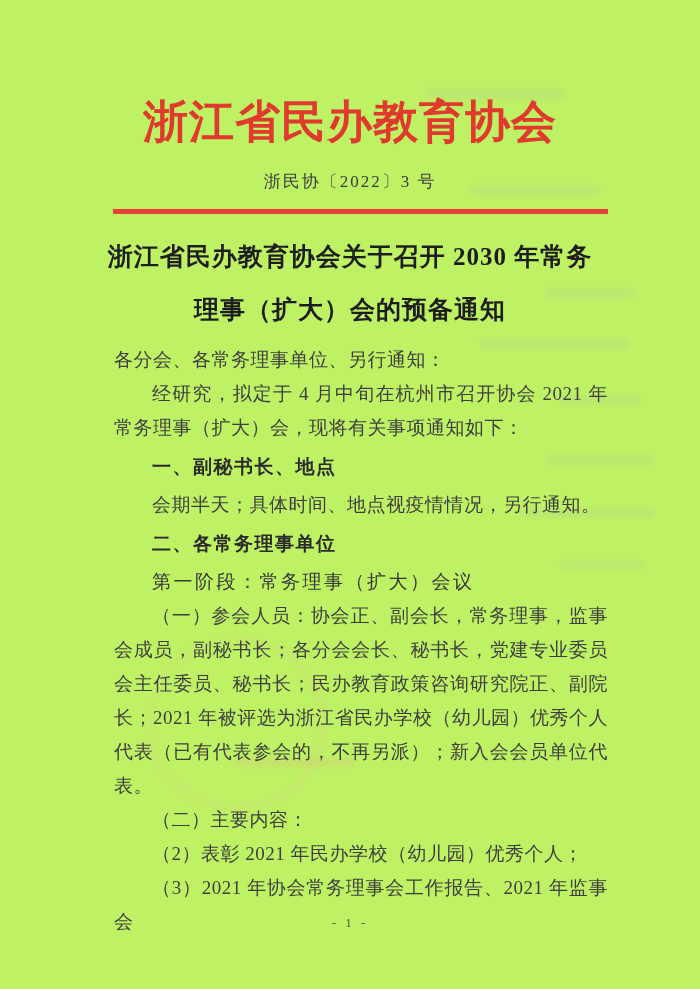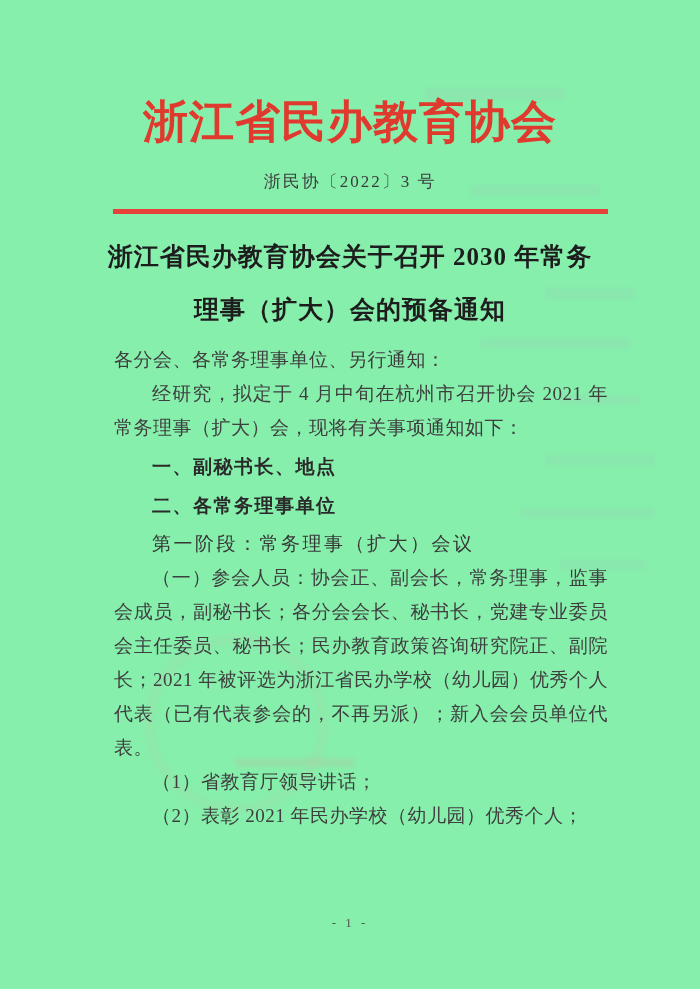--- a/index.html
+++ b/index.html
@@ -5,21 +5,21 @@
   html, body {
     margin: 0;
     padding: 0;
     background: #ffffff;
     font-family: "Liberation Serif", serif;
   }
   .page {
     position: relative;
     width: 700px;
     height: 989px;
-    background: #86efac;
+    background: #bef264;
     overflow: hidden;
     box-sizing: border-box;
   }
 
   
   .org-name {
     position: absolute;
     top: 94px;
     left: 0;
     width: 100%;
@@ -160,22 +160,24 @@
 
   <div class="doc-title">
     <div>浙江省民办教育协会关于召开 2030 年常务</div>
     <div>理事（扩大）会的预备通知</div>
   </div>
 
   <div class="body-text">
     <p class="no-indent">各分会、各常务理事单位、另行通知：</p>
     <p>经研究，拟定于 4 月中旬在杭州市召开协会 2021 年常务理事（扩大）会，现将有关事项通知如下：</p>
     <p class="hei">一、副秘书长、地点</p>
+    <p>会期半天；具体时间、地点视疫情情况，另行通知。</p>
     <p class="hei">二、各常务理事单位</p>
     <p class="kai">第一阶段：常务理事（扩大）会议</p>
     <p>（一）参会人员：协会正、副会长，常务理事，监事会成员，副秘书长；各分会会长、秘书长，党建专业委员会主任委员、秘书长；民办教育政策咨询研究院正、副院长；2021 年被评选为浙江省民办学校（幼儿园）优秀个人代表（已有代表参会的，不再另派）；新入会会员单位代表。</p>
-    <p>（1）省教育厅领导讲话；</p>
+    <p>（二）主要内容：</p>
     <p>（2）表彰 2021 年民办学校（幼儿园）优秀个人；</p>
+    <p>（3）2021 年协会常务理事会工作报告、2021 年监事会</p>
   </div>
 
   <div class="page-number">- 1 -</div>
 
 </div>
 
 </body></html>

